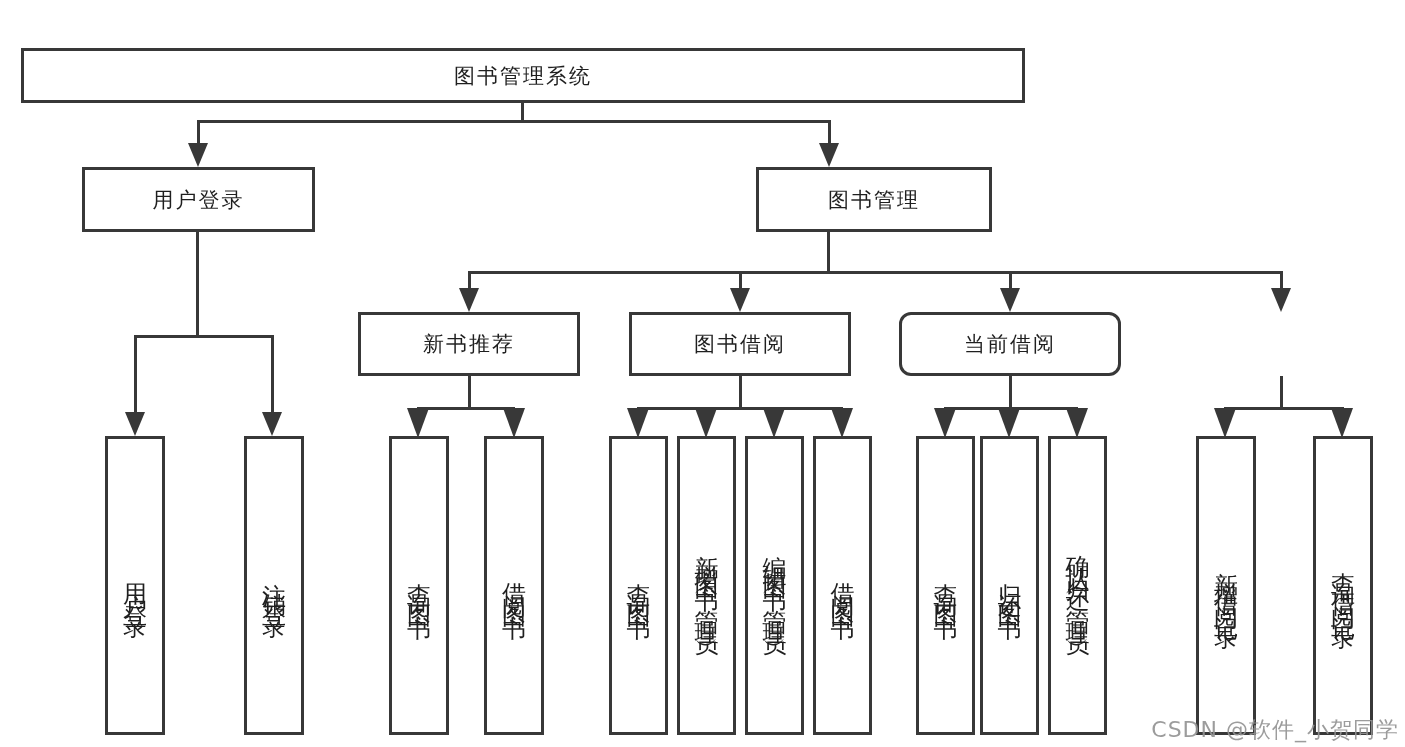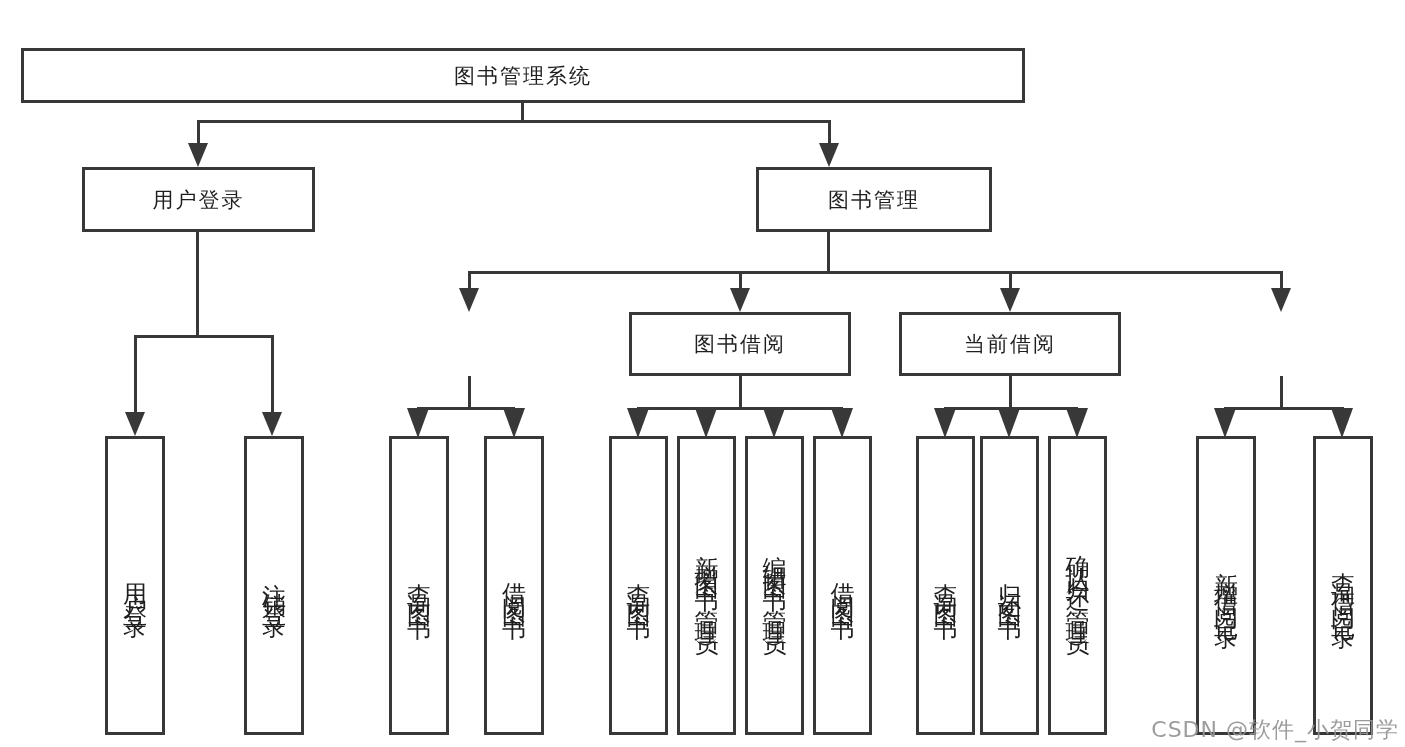--- a/index.html
+++ b/index.html
@@ -134,26 +134,29 @@
   </div>
 
   <div class="node h" style="left:82px; top:167px; width:233px; height:65px;">
     <span>用户登录</span>
   </div>
 
   <div class="node h" style="left:711px; top:167px; width:236px; height:65px;margin-left:45px;">
     <span>图书管理</span>
   </div>
 
+  <div class="node h" style="left:358px; top:312px; width:222px; height:64px;">
+    <span>新书推荐</span>
+  </div>
 
   <div class="node h" style="left:629px; top:312px; width:222px; height:64px;">
     <span>图书借阅</span>
   </div>
 
-  <div class="node h" style="left:899px; top:312px; width:222px; height:64px;">
+  <div class="node h" style="left:899px; top:312px; width:222px; height:64px;border-radius:12px;">
     <span>当前借阅</span>
   </div>
 
 
   <div class="node v" style="left:105px; top:436px; width:60px; height:299px;">
     <span class="vtext">用户登录</span>
   </div>
   <div class="node v" style="left:244px; top:436px; width:60px; height:299px;">
     <span class="vtext">注销登录</span>
   </div>

